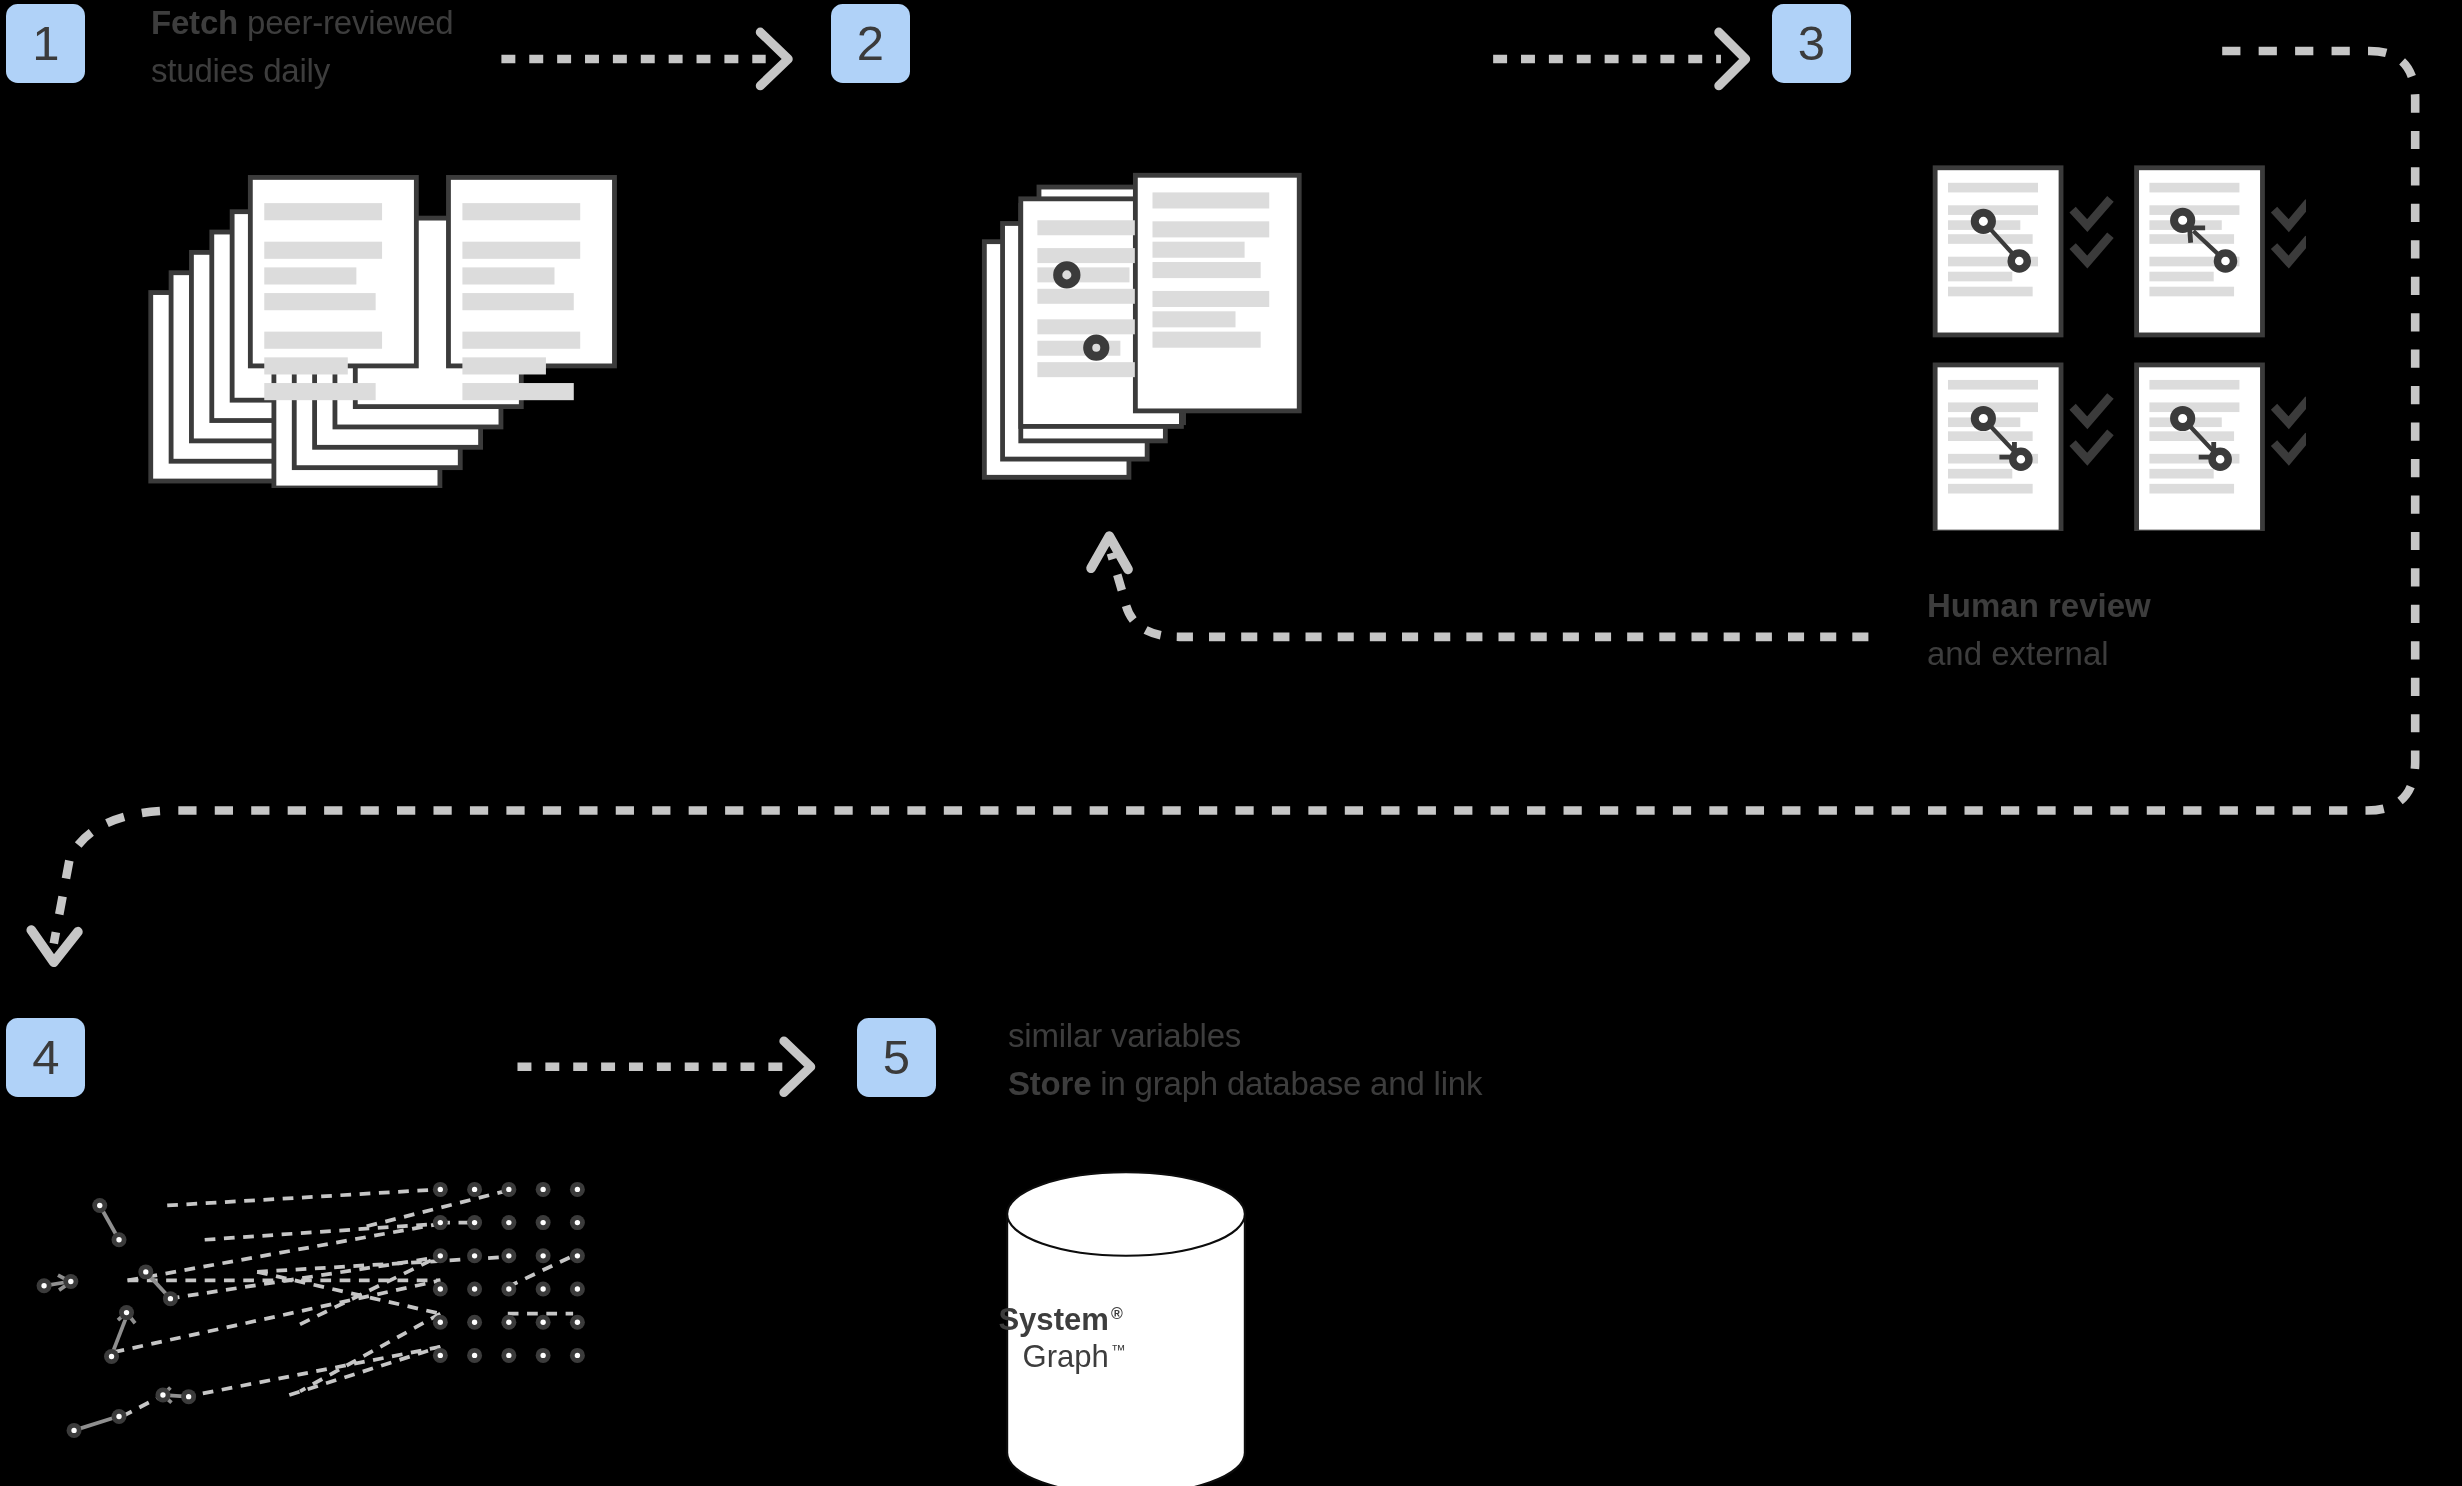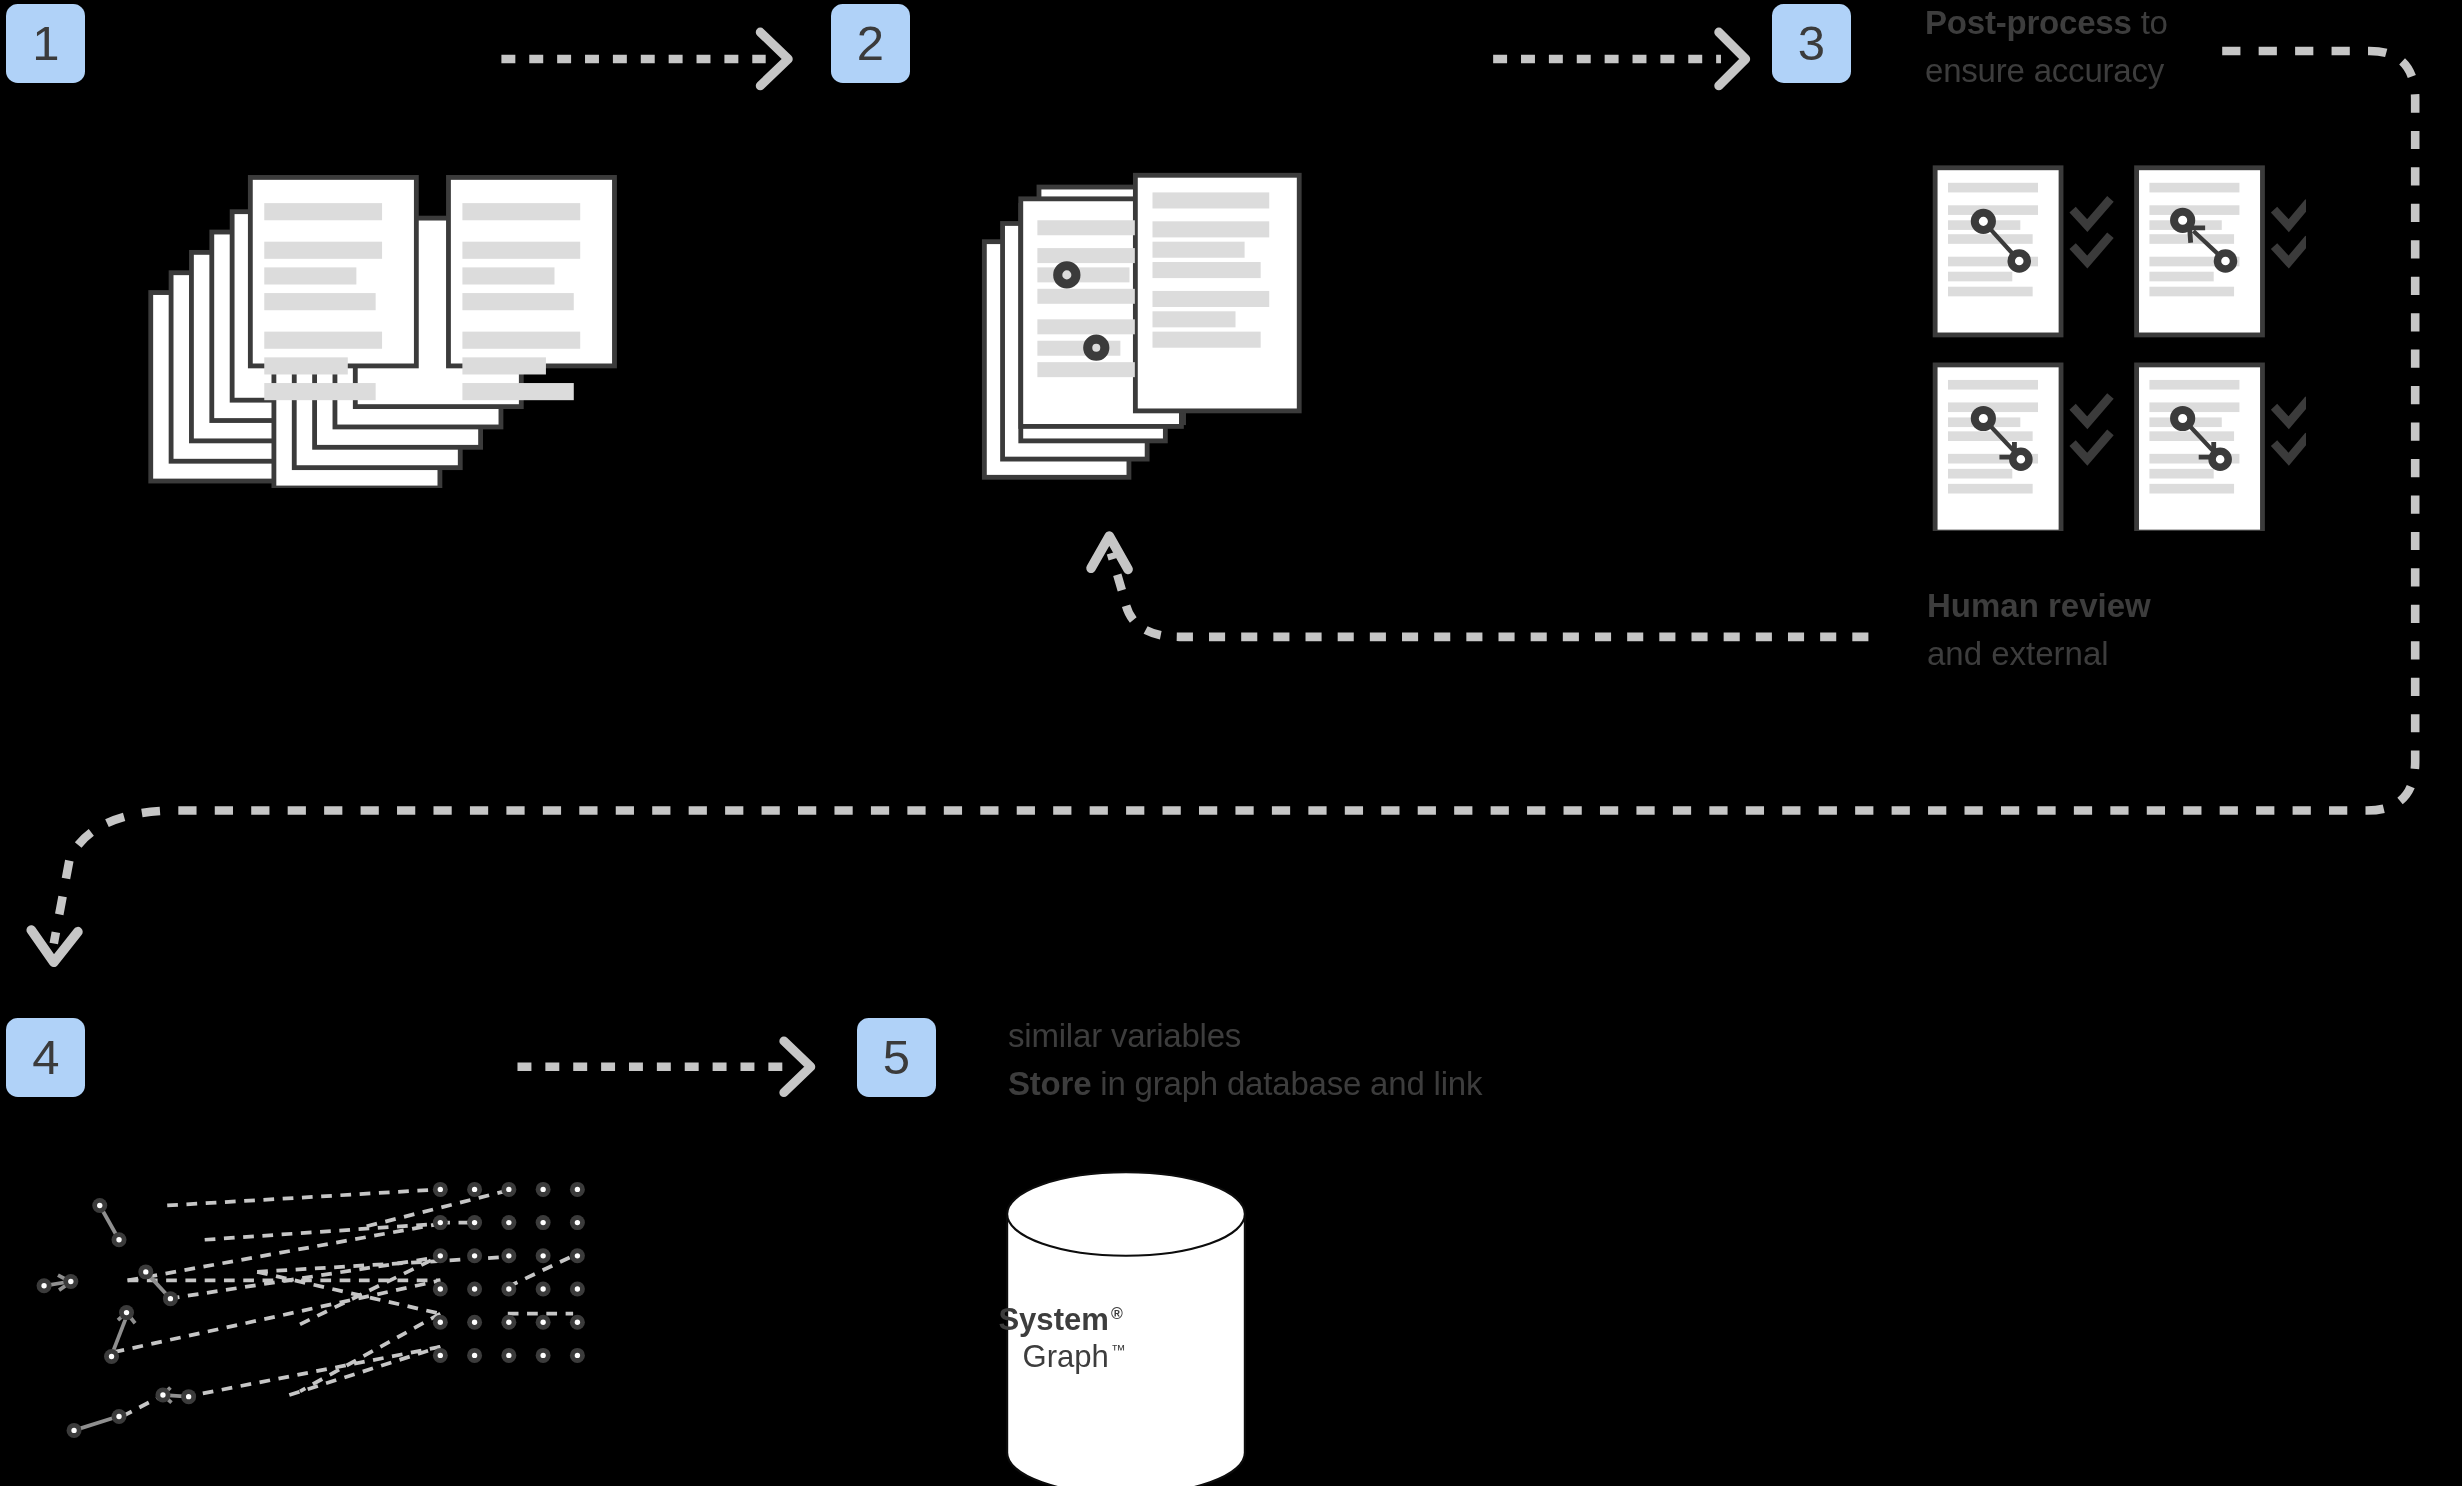--- a/index.html
+++ b/index.html
@@ -80,20 +80,24 @@
       <polyline points="2035,1060 2069,1000 2104,1062" fill="none" stroke="#c6c6c6" stroke-width="18" stroke-linecap="round" stroke-linejoin="round"></polyline>
     </g>
 
     <g>
       <line x1="965" y1="1990" x2="1460" y2="1990" stroke="#c6c6c6" stroke-width="16" stroke-dasharray="26 26"></line>
       <polyline points="1462,1942 1512,1990 1462,2038" fill="none" stroke="#c6c6c6" stroke-width="17" stroke-linecap="round" stroke-linejoin="round"></polyline>
     </g>
   </svg>
 
   <div class="step-badge" style="left:6.4px; top:4.3px;">1</div>
+  <div class="step-caption" style="left:151px; top:-1.1px;">
+    <div><b>Fetch</b><span> peer-reviewed</span></div>
+    <div>studies daily</div>
+  </div>
 
   <svg class="ill" style="left:145px; top:156px; width:472px; height:332px;" viewBox="0 0 880 620">
     <g fill="#ffffff" stroke="#3b3b3b" stroke-width="9">
       <rect x="10" y="255" width="310" height="352"></rect>
       <rect x="48" y="218" width="310" height="352"></rect>
       <rect x="86" y="180" width="310" height="352"></rect>
       <rect x="124" y="142" width="310" height="352"></rect>
       <rect x="162" y="104" width="310" height="352"></rect>
       <rect x="240" y="268" width="310" height="352"></rect>
       <rect x="278" y="230" width="310" height="352"></rect>
@@ -152,24 +156,20 @@
       <rect x="350" y="290" width="155" height="30"></rect>
       <rect x="350" y="328" width="202" height="30"></rect>
     </g>
     <g fill="none" stroke="#3b3b3b" stroke-width="17">
       <circle cx="190" cy="222" r="17"></circle>
       <circle cx="245" cy="358" r="16"></circle>
     </g>
   </svg>
 
   <div class="step-badge" style="left:1772px; top:4.3px;">3</div>
-  <div class="step-caption" style="left:1925px; top:-1.1px;">
-    <div><b>Post-process</b><span> to</span></div>
-    <div>ensure accuracy</div>
-  </div>
 
   <svg class="ill" style="left:1920px; top:156px; width:386px; height:375px;" viewBox="0 0 720 700">
 
     <g>
       <rect x="28" y="22" width="235" height="312" fill="#ffffff" stroke="#3b3b3b" stroke-width="9"></rect>
       <g fill="#dcdcdc">
         <rect x="52" y="50" width="168" height="18"></rect>
         <rect x="52" y="92" width="168" height="18"></rect>
         <rect x="52" y="120" width="135" height="18"></rect>
         <rect x="52" y="146" width="158" height="18"></rect>

